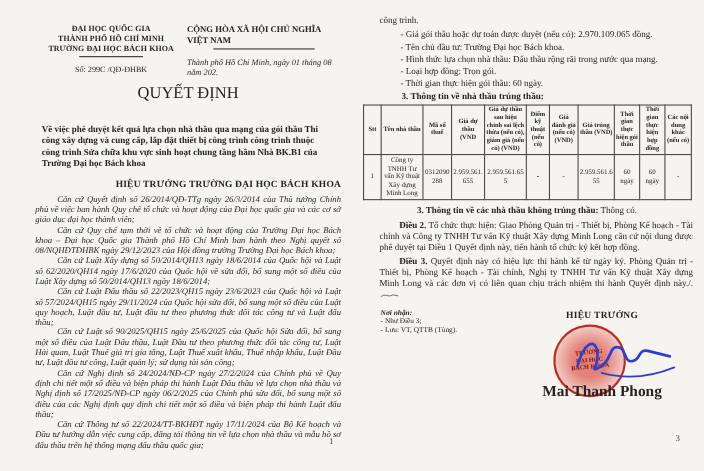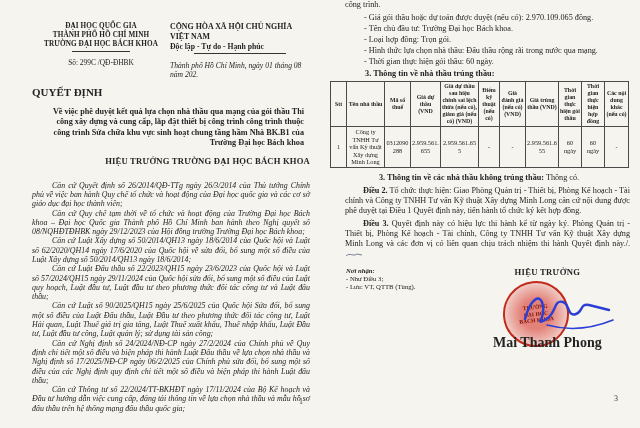--- a/index.html
+++ b/index.html
@@ -18,28 +18,28 @@
   .hdr{display:flex;}
   .hdr-left{width:138px;text-align:center;}
   .hdr-right{flex:1;text-align:left;}
   .org-line{font-size:7.2px;font-weight:bold;line-height:9px;letter-spacing:.1px;}
   .rule-s{width:58px;border-top:1px solid #333;margin:2px auto 0;}
   .rule-m{width:92px;border-top:1px solid #333;margin:2px auto 0;}
   .doc-number{font-size:7.4px;margin-top:6px;}
   .nat1{font-size:7.9px;font-weight:bold;line-height:10px;}
   .nat2{font-size:7.7px;font-weight:bold;line-height:9px;}
   .dateline{font-size:7.6px;font-style:italic;margin-top:7px;}
-  .title{font-size:11px;font-weight:bold;margin-top:7px;}
-  .subtitle{font-size:8.2px;font-weight:bold;text-align:right;line-height:10.4px;margin-top:9px;padding:0 6px;}
+  .title{font-size:15px;font-weight:normal;text-align:center;margin-top:7px;}
+  .subtitle{font-size:8.2px;font-weight:bold;text-align:left;line-height:10.4px;margin-top:19px;padding:0 6px;}
   .authority{font-size:8.6px;font-weight:bold;text-align:right;margin-top:7px;letter-spacing:.2px;}
-  .recitals{margin-top:15px;}
+  .recitals{margin-top:5px;}
   .recital{font-size:7.9px;font-style:italic;line-height:9.3px;text-align:justify;text-indent:20px;margin:0;}
 
   
-  .page-right{position:absolute;left:330px;top:0;width:300px;}
+  .page-right{position:absolute;left:330px;top:14px;width:300px;}
   .cont-line{font-size:8.2px;line-height:10px;margin-left:15px;}
   .bullets{margin-top:2px;}
   .bullet{font-size:8.2px;line-height:11px;margin-left:15px;padding-left:28px;text-indent:-9px;}
   .sec-head{font-size:8.3px;font-weight:bold;margin:2px 0 3px 15px;text-indent:20px;}
 
   table.bid{border-collapse:collapse;table-layout:fixed;width:298px;margin-top:2px;}
   table.bid th,table.bid td{
     border:1px solid #4a4a4a;text-align:center;vertical-align:middle;
     padding:1px 1px;word-wrap:break-word;overflow-wrap:break-word;
   }
@@ -81,21 +81,20 @@
     <div class="hdr">
       <div class="hdr-left">
         <div class="org-line">ĐẠI HỌC QUỐC GIA</div>
         <div class="org-line">THÀNH PHỐ HỒ CHÍ MINH</div>
         <div class="org-line">TRƯỜNG ĐẠI HỌC BÁCH KHOA</div>
         <div class="rule-s"></div>
         <div class="doc-number">Số: 299C /QĐ-ĐHBK</div>
       </div>
       <div class="hdr-right">
         <div class="nat1">CỘNG HÒA XÃ HỘI CHỦ NGHĨA VIỆT NAM</div>
-        <div class="nat2">Độc lập - Tự do - Hạnh phúc</div>
         <div class="rule-m"></div>
         <div class="dateline">Thành phố Hồ Chí Minh, ngày 01 tháng 08 năm 202.</div>
       </div>
     </div>
 
     <div class="title">QUYẾT ĐỊNH</div>
     <div class="subtitle">Về việc phê duyệt kết quả lựa chọn nhà thầu qua mạng của gói thầu Thi công xây dựng và cung cấp, lắp đặt thiết bị công trình công trình thuộc công trình Sửa chữa khu vực sinh hoạt chung tầng hầm Nhà BK.B1 của Trường Đại học Bách khoa</div>
     <div class="authority">HIỆU TRƯỞNG TRƯỜNG ĐẠI HỌC BÁCH KHOA</div>
 
     <div class="recitals">
@@ -108,22 +107,22 @@
       <p class="recital">Căn cứ Thông tư số 22/2024/TT-BKHĐT ngày 17/11/2024 của Bộ Kế hoạch và Đầu tư hướng dẫn việc cung cấp, đăng tải thông tin về lựa chọn nhà thầu và mẫu hồ sơ đấu thầu trên hệ thống mạng đấu thầu quốc gia;</p>
     </div>
   </div>
 
   <div class="page-right">
     <div class="cont-line">công trình.</div>
 
     <div class="bullets">
       <div class="bullet">-  Giá gói thầu hoặc dự toán được duyệt (nếu có): 2.970.109.065 đồng.</div>
       <div class="bullet">-  Tên chủ đầu tư: Trường Đại học Bách khoa.</div>
+      <div class="bullet">-  Hình thức lựa chọn nhà thầu: Đấu thầu rộng rãi trong nước qua mạng.</div>
       <div class="bullet">-  Loại hợp đồng: Trọn gói.</div>
-      <div class="bullet">-  Hình thức lựa chọn nhà thầu: Đấu thầu rộng rãi trong nước qua mạng.</div>
       <div class="bullet">-  Thời gian thực hiện gói thầu: 60 ngày.</div>
     </div>
 
     <div class="sec-head">3. Thông tin về nhà thầu trúng thầu:</div>
 
     <table class="bid">
       <colgroup>
         <col style="width:16px">
           <col style="width:38px">
           <col style="width:26px">
@@ -165,21 +164,21 @@
           <td>60 ngày</td>
           <td>-</td>
         </tr>
       </tbody>
     </table>
 
     <div class="sec3"><span class="b">3. Thông tin về các nhà thầu không trúng thầu:</span><span> Thông có.</span></div>
 
     <p class="article"><span class="b">Điều 2.</span><span> Tổ chức thực hiện: Giao Phòng Quản trị - Thiết bị, Phòng Kế hoạch - Tài chính và Công ty TNHH Tư vấn Kỹ thuật Xây dựng Minh Long căn cứ nội dung được phê duyệt tại Điều 1 Quyết định này, tiến hành tổ chức ký kết hợp đồng.</span></p>
 
-    <p class="article"><span class="b">Điều 3.</span><span> Quyết định này có hiệu lực thi hành kể từ ngày ký. Phòng Quản trị - Thiết bị, Phòng Kế hoạch - Tài chính, Công ty TNHH Tư vấn Kỹ thuật Xây dựng Minh Long và các đơn vị có liên quan chịu trách nhiệm thi hành Quyết định này./.</span><svg class="flourish" width="18" height="8" viewBox="0 0 18 8">
+    <p class="article"><span class="b">Điều 3.</span><span> Quyết định này có hiệu lực thi hành kể từ ngày ký. Phòng Quản trị - Thiết bị, Phòng Kế hoạch - Tài chính, Nghị ty TNHH Tư vấn Kỹ thuật Xây dựng Minh Long và các đơn vị có liên quan chịu trách nhiệm thi hành Quyết định này./.</span><svg class="flourish" width="18" height="8" viewBox="0 0 18 8">
           <path d="M1 6 C5 2,8 7,12 4 L17 5" stroke="#55607f" stroke-width="0.8" fill="none"></path>
         </svg></p>
 
     <div class="footer">
       <div class="recipients">
         <div class="lbl">Nơi nhận:</div>
         <div>- Như Điều 3;</div>
         <div>- Lưu: VT, QTTB (Tùng).</div>
       </div>
       <div class="sig-block">

